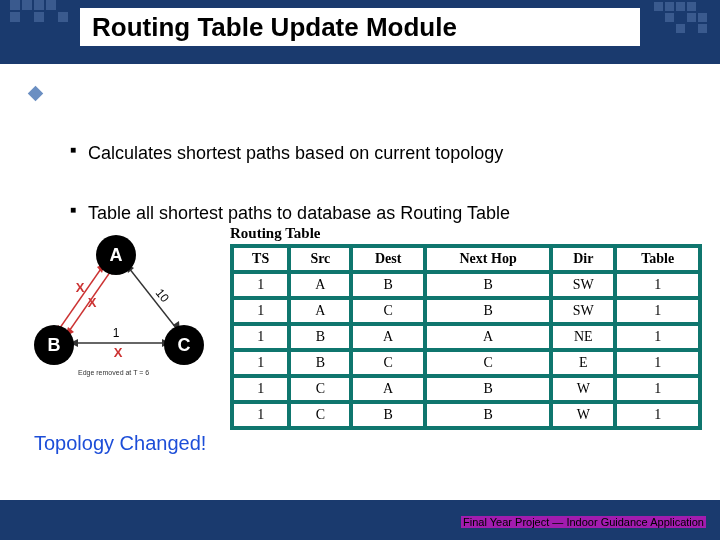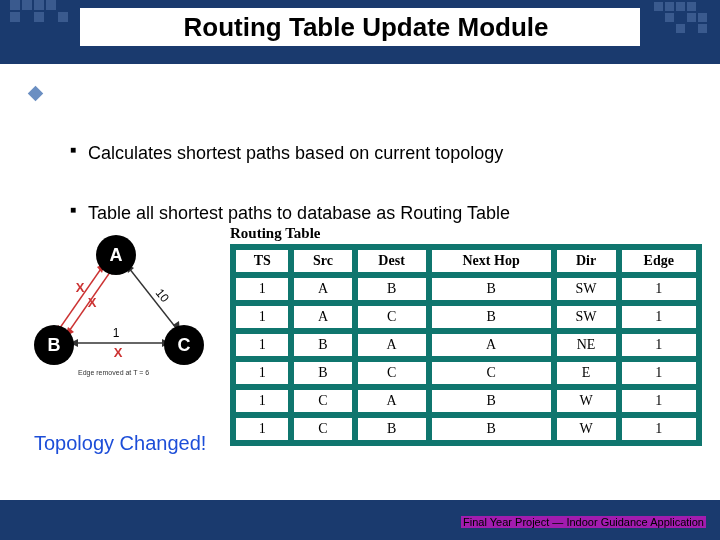--- a/index.html
+++ b/index.html
@@ -1,32 +1,32 @@
 <!DOCTYPE html>
 <html><head>
 <meta charset="utf-8">
 <style>
   * { box-sizing: border-box; margin: 0; padding: 0; }
   body { width: 720px; height: 540px; font-family: Arial, sans-serif; background: #fff; overflow: hidden; position: relative; }
-  .titlebar { position: relative; height: 64px; background: #1a3a6e; text-align: center; }
+  .titlebar { position: relative; height: 64px; background: #1a3a6e; }
   .title-text { position: absolute; left: 80px; top: 8px; right: 80px; height: 38px; background: #fff; color: #000; font-size: 26px; font-weight: bold; line-height: 38px; padding-left: 12px; }
   .deco-left { position: absolute; left: 10px; top: 0; }
   .deco-right { position: absolute; right: 6px; top: 2px; }
   .content { padding: 12px 30px 0 30px; }
   .h2line { color: #2a5aa0; font-size: 20px; font-weight: bold; margin: 6px 0 10px 0; }
   .diamond { display: inline-block; transform: rotate(45deg); width: 11px; height: 11px; background: #6b8fc2; margin-right: 6px; vertical-align: 1px; }
   .bullets { margin-left: 40px; margin-top: 6px; }
   .bullets li { list-style: none; color: #000; font-size: 18px; line-height: 1.35; margin-bottom: 4px; position: relative; padding-left: 18px; margin-top: 36px; }
   .bullets li::before { content: "■"; position: absolute; left: 0; top: 2px; font-size: 10px; color: #000; }
   .midrow { position: absolute; top: 225px; left: 0; right: 0; display: flex; }
   .graphwrap { width: 230px; padding-left: 30px; }
   .tablewrap { flex: 1; padding-right: 18px; }
   .rt-title { text-align: left; font-family: "Times New Roman", serif; font-weight: bold; font-size: 15px; margin-bottom: 2px; }
   table.rt { border-collapse: collapse; width: 100%; font-family: "Times New Roman", serif; font-size: 14px; }
-  table.rt th, table.rt td { border: 6px solid #0f766e; text-align: center; padding: 3px 6px; }
+  table.rt th, table.rt td { border: 4px solid #0f766e; text-align: center; padding: 3px 6px; }
   table.rt th { font-weight: bold; }
   .topo { position: absolute; left: 34px; top: 432px; font-size: 20px; color: #1d4ed8; }
   .footerbar { position: absolute; left: 0; right: 0; bottom: 0; height: 40px; background: #1a3a6e; }
   .footertxt { position: absolute; right: 14px; bottom: 12px; font-size: 11px; color: #000; background: #a21caf; padding: 0 2px; }
   svg.graph { width: 190px; height: 170px; }
   .node { fill: #000; }
   .nodetxt { fill: #fff; font-size: 18px; font-weight: bold; font-family: Arial; text-anchor: middle; dominant-baseline: central; }
   .edge { stroke: #c33; stroke-width: 1.4; fill: none; }
   .edgeblk { stroke: #333; stroke-width: 1.4; fill: none; }
   .arrh { fill: #c33; }
@@ -108,21 +108,21 @@
   <div class="tablewrap">
     <div class="rt-title">Routing Table</div>
     <table class="rt">
       <thead>
           <tr>
         <th>TS</th>
         <th>Src</th>
         <th>Dest</th>
         <th>Next Hop</th>
         <th>Dir</th>
-        <th>Edge</th>
+        <th>Table</th>
       </tr>
         </thead>
       <tbody id="rtbody">
           <tr>
             <td>1</td>
             <td>A</td>
             <td>B</td>
             <td>B</td>
             <td>SW</td>
             <td>1</td>

